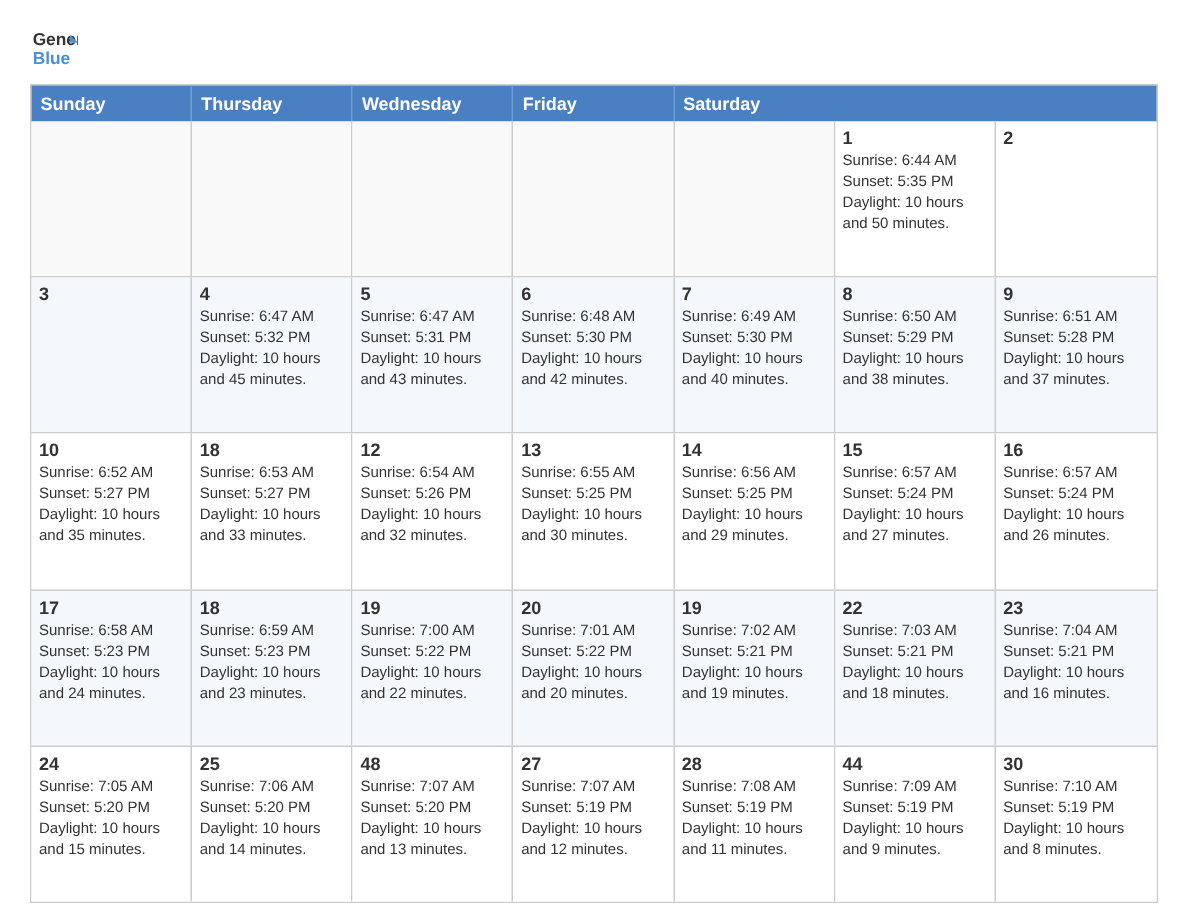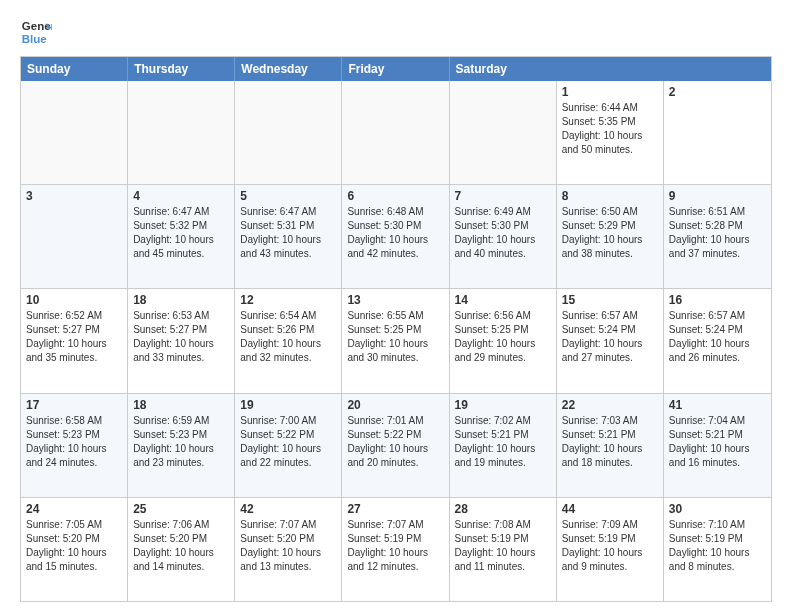--- a/index.html
+++ b/index.html
@@ -221,35 +221,35 @@
           </div>
           <div class="cal-cell alt">
             <span class="day-num">19</span>
             <div class="day-info">Sunrise: 7:02 AM<br>Sunset: 5:21 PM<br>Daylight: 10 hours and 19 minutes.</div>
           </div>
           <div class="cal-cell alt">
             <span class="day-num">22</span>
             <div class="day-info">Sunrise: 7:03 AM<br>Sunset: 5:21 PM<br>Daylight: 10 hours and 18 minutes.</div>
           </div>
           <div class="cal-cell alt">
-            <span class="day-num">41</span>
+            <span class="day-num">23</span>
             <div class="day-info">Sunrise: 7:04 AM<br>Sunset: 5:21 PM<br>Daylight: 10 hours and 16 minutes.</div>
           </div>
         </div>
         <div class="cal-row">
           <div class="cal-cell">
             <span class="day-num">24</span>
             <div class="day-info">Sunrise: 7:05 AM<br>Sunset: 5:20 PM<br>Daylight: 10 hours and 15 minutes.</div>
           </div>
           <div class="cal-cell">
             <span class="day-num">25</span>
             <div class="day-info">Sunrise: 7:06 AM<br>Sunset: 5:20 PM<br>Daylight: 10 hours and 14 minutes.</div>
           </div>
           <div class="cal-cell">
-            <span class="day-num">42</span>
+            <span class="day-num">48</span>
             <div class="day-info">Sunrise: 7:07 AM<br>Sunset: 5:20 PM<br>Daylight: 10 hours and 13 minutes.</div>
           </div>
           <div class="cal-cell">
             <span class="day-num">27</span>
             <div class="day-info">Sunrise: 7:07 AM<br>Sunset: 5:19 PM<br>Daylight: 10 hours and 12 minutes.</div>
           </div>
           <div class="cal-cell">
             <span class="day-num">28</span>
             <div class="day-info">Sunrise: 7:08 AM<br>Sunset: 5:19 PM<br>Daylight: 10 hours and 11 minutes.</div>
           </div>

